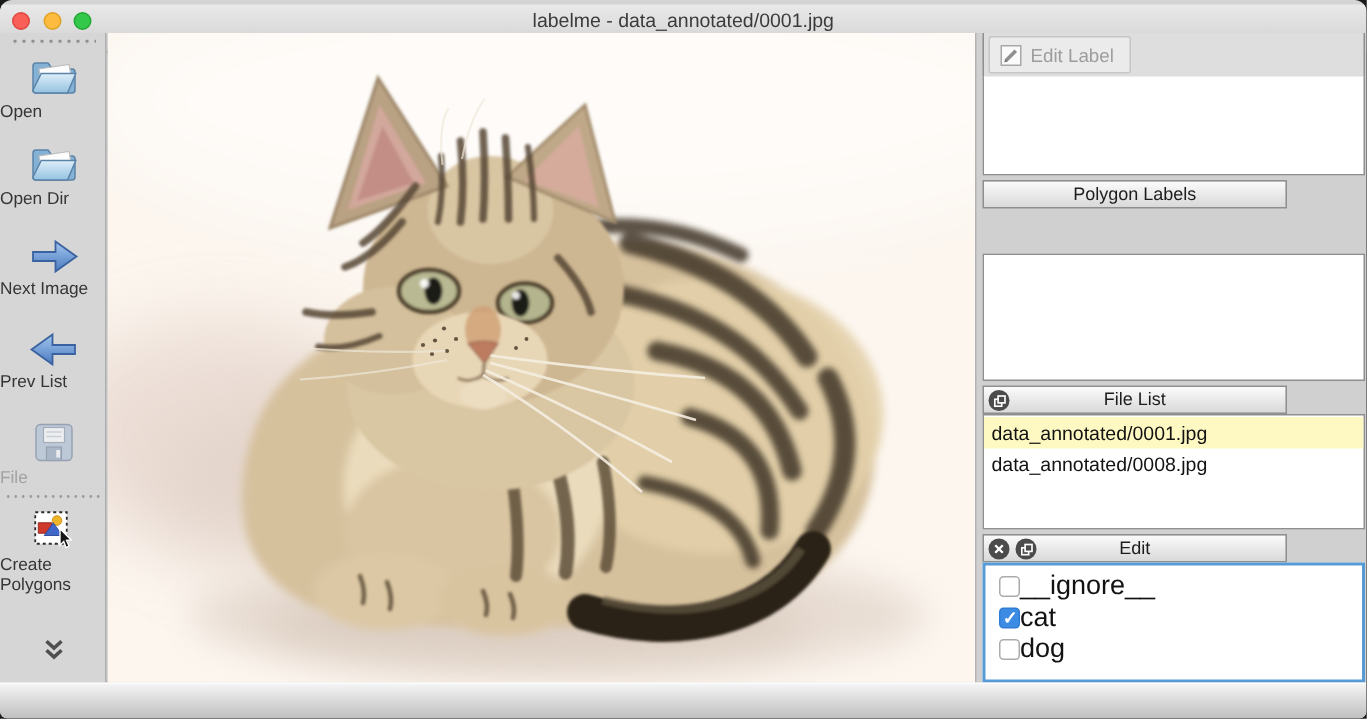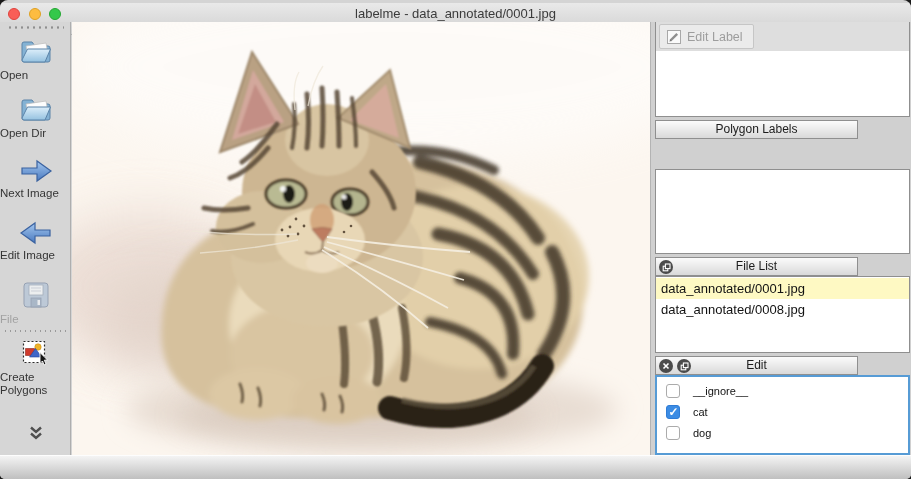--- a/index.html
+++ b/index.html
@@ -55,21 +55,21 @@
   .edit-btn span{font-size:12.5px;color:#9d9d9d;}
   .file-row{height:21px;line-height:21px;font-size:13px;color:#121212;
     padding-left:5px;white-space:nowrap;}
   .file-row.selected{background:#fef9c3;}
   .flag-row{height:21px;display:flex;align-items:center;padding-left:9px;}
   .checkbox{width:14px;height:14px;border:1px solid #ababab;border-radius:3px;
     background:#fff;position:relative;flex:0 0 auto;}
   .checkbox.checked{background:#3c8ce4;border-color:#2f7cd6;}
   .checkbox.checked::after{content:"\2713";position:absolute;left:1.5px;top:-1px;
     color:#fff;font-size:12px;font-weight:bold;}
-  .flag-label{font-size:11px;color:#121212;margin-left:13px;}
+  .flag-label{font-size:18px;color:#121212;}
   
   .statusbar{position:absolute;left:0;top:455px;width:911px;height:24px;
     background:linear-gradient(#f4f4f4,#bfbfbf);border-top:1px solid #fdfdfd;}
 </style>
 </head>
 <body>
 
 <div class="window">
 
   <div class="titlebar">
@@ -128,21 +128,21 @@
     <div class="tb-item" style="top:198px">
       <svg class="tb-icon" width="36" height="26" viewBox="0 0 36 26">
         <defs>
             <linearGradient id="ag2" x1="0" y1="0" x2="0" y2="1">
           <stop offset="0" stop-color="#a3c6ee"></stop>
               <stop offset="1" stop-color="#4a7ac0"></stop>
             </linearGradient>
           </defs>
         <polygon points="32,10 17,10 17,3 3,13 17,23 17,16 32,16" fill="url(#ag2)" stroke="#3a62a0" stroke-width="1.2"></polygon>
       </svg>
-      <div class="tb-label">Edit Image</div>
+      <div class="tb-label">Prev List</div>
     </div>
 
     <div class="tb-item disabled" style="top:258px">
       <svg class="tb-icon" width="30" height="30" viewBox="0 0 30 30">
         <rect x="3" y="3" width="24" height="24" rx="3" fill="#b8c6d8" stroke="#8795aa"></rect>
         <rect x="8" y="5" width="14" height="10" fill="#f2f4f6" stroke="#9aa5b5" stroke-width="0.8"></rect>
         <line x1="10" y1="8" x2="20" y2="8" stroke="#c9cfd8" stroke-width="1"></line>
         <line x1="10" y1="11" x2="20" y2="11" stroke="#c9cfd8" stroke-width="1"></line>
         <rect x="10" y="18" width="10" height="9" fill="#9fb0c4" stroke="#8795aa" stroke-width="0.8"></rect>
         <rect x="16.5" y="20" width="2.5" height="5" fill="#eef1f4"></rect>

